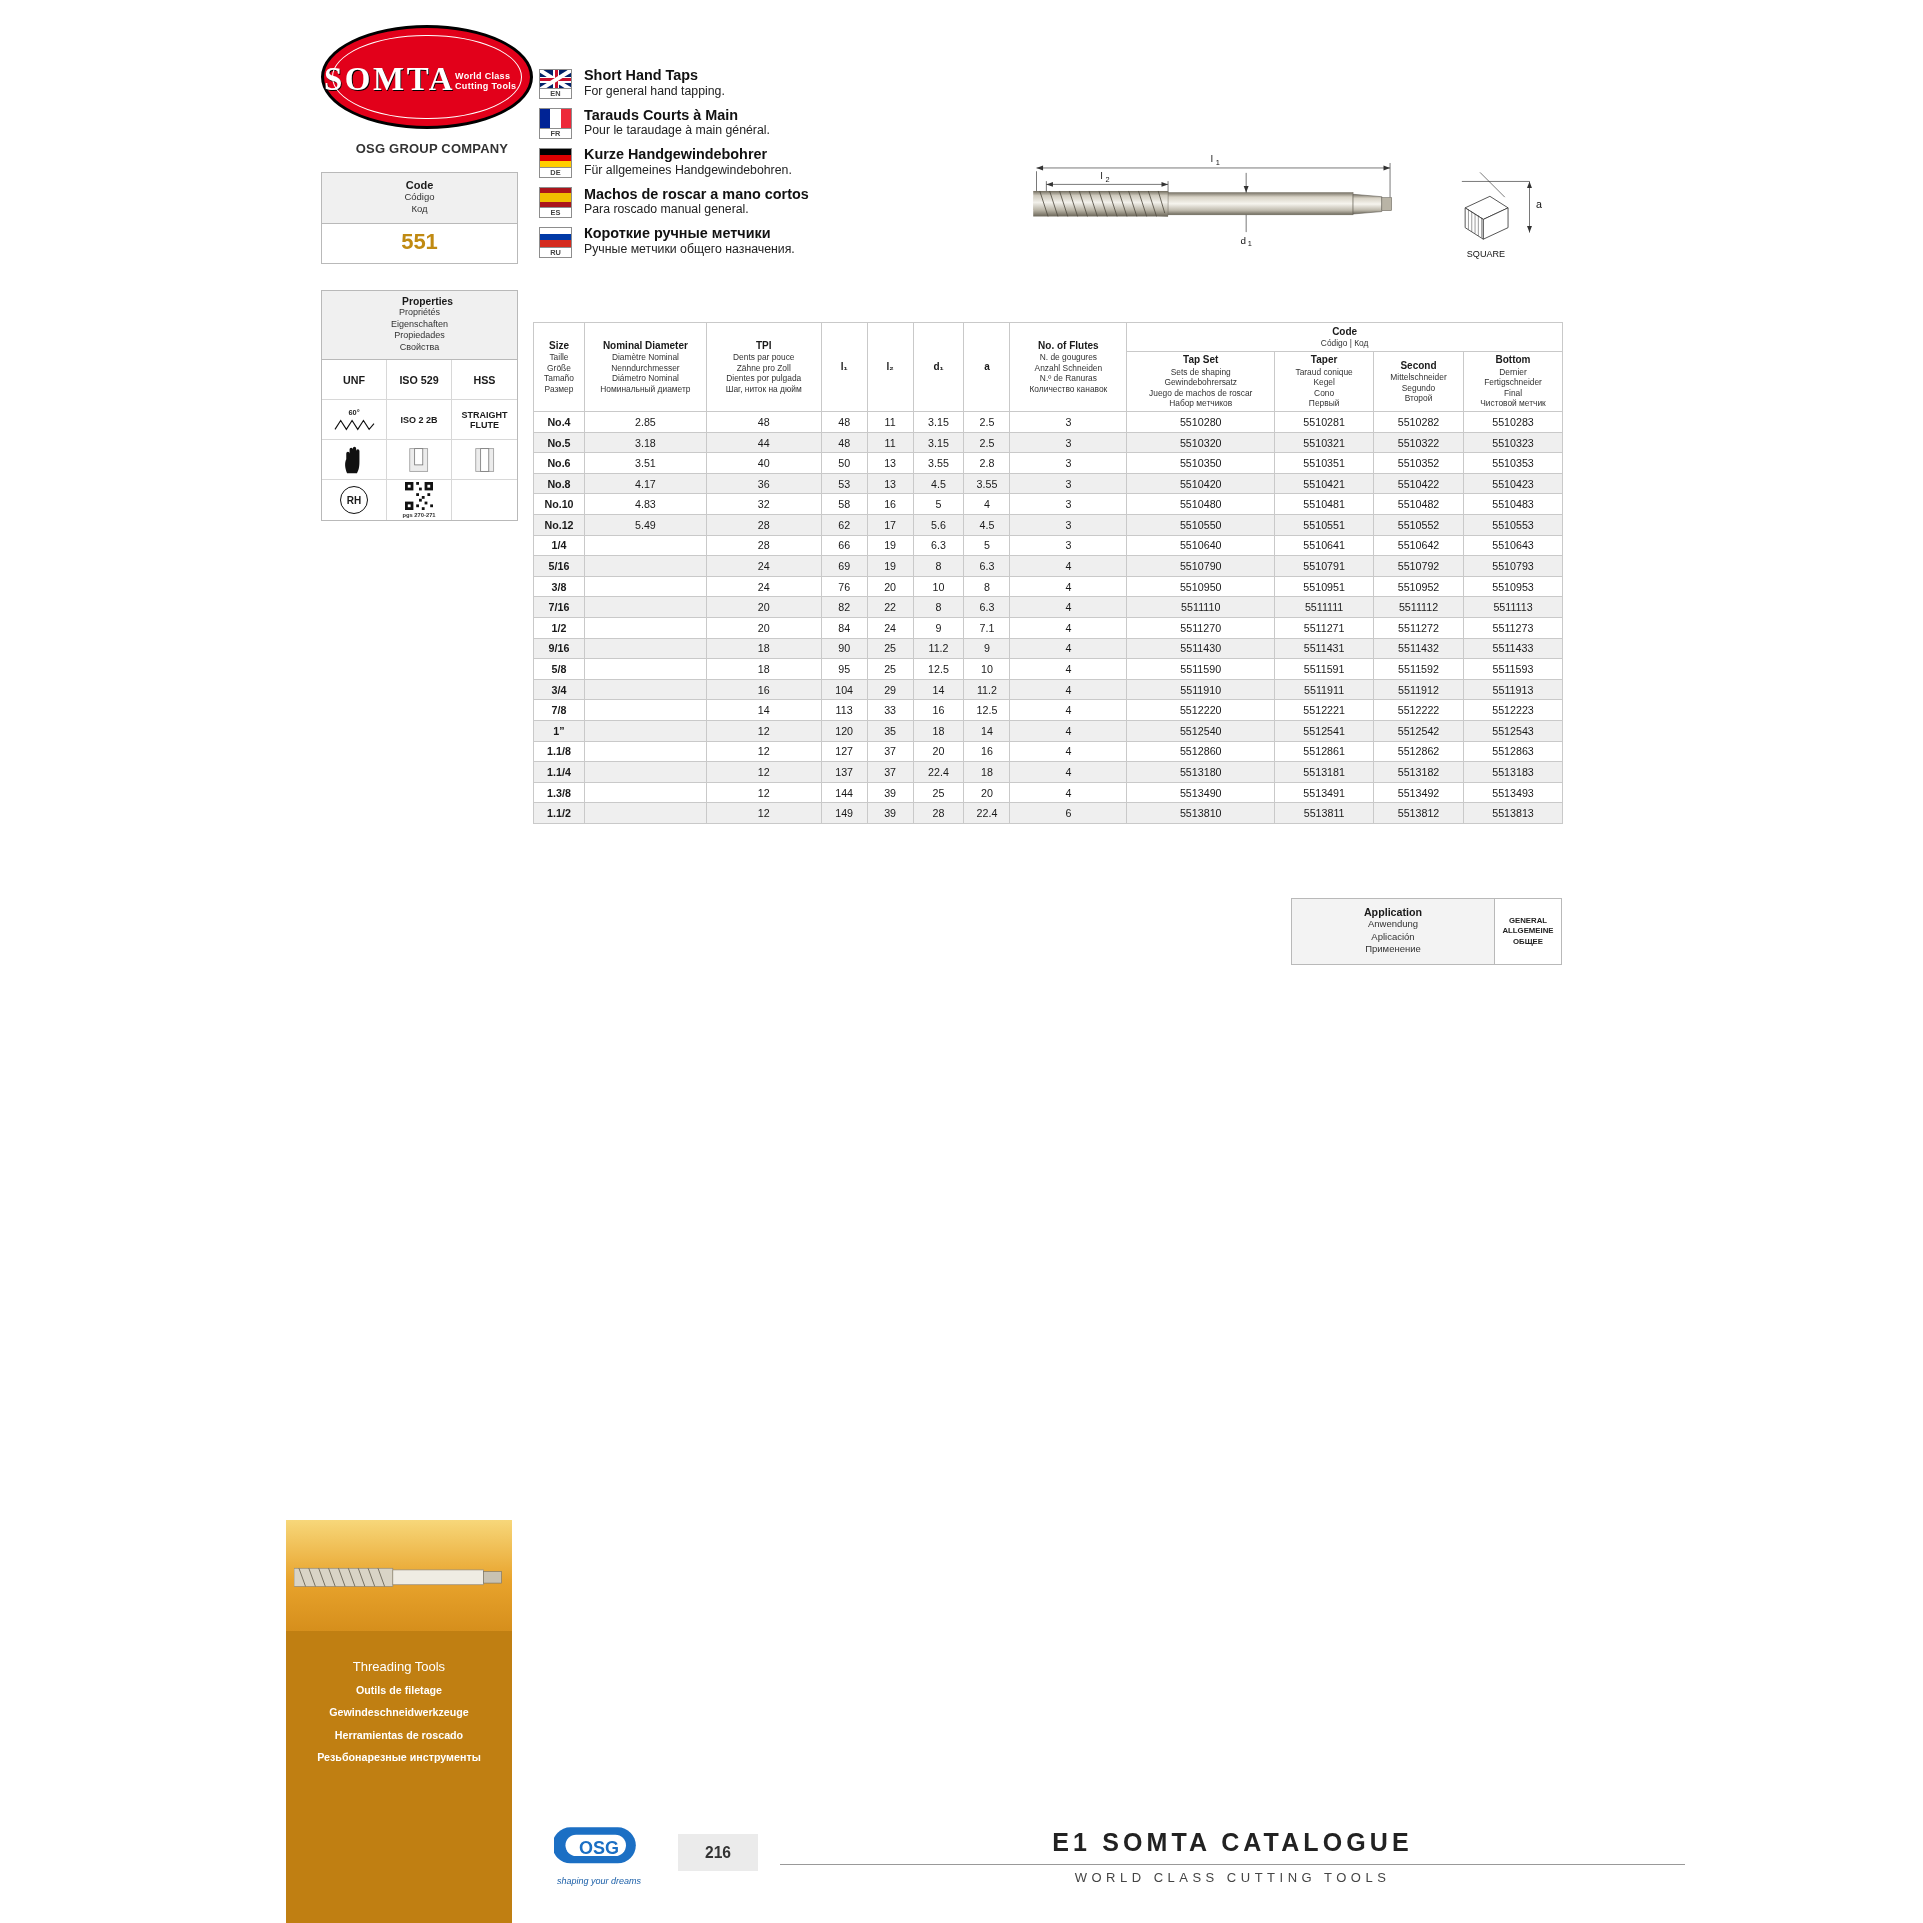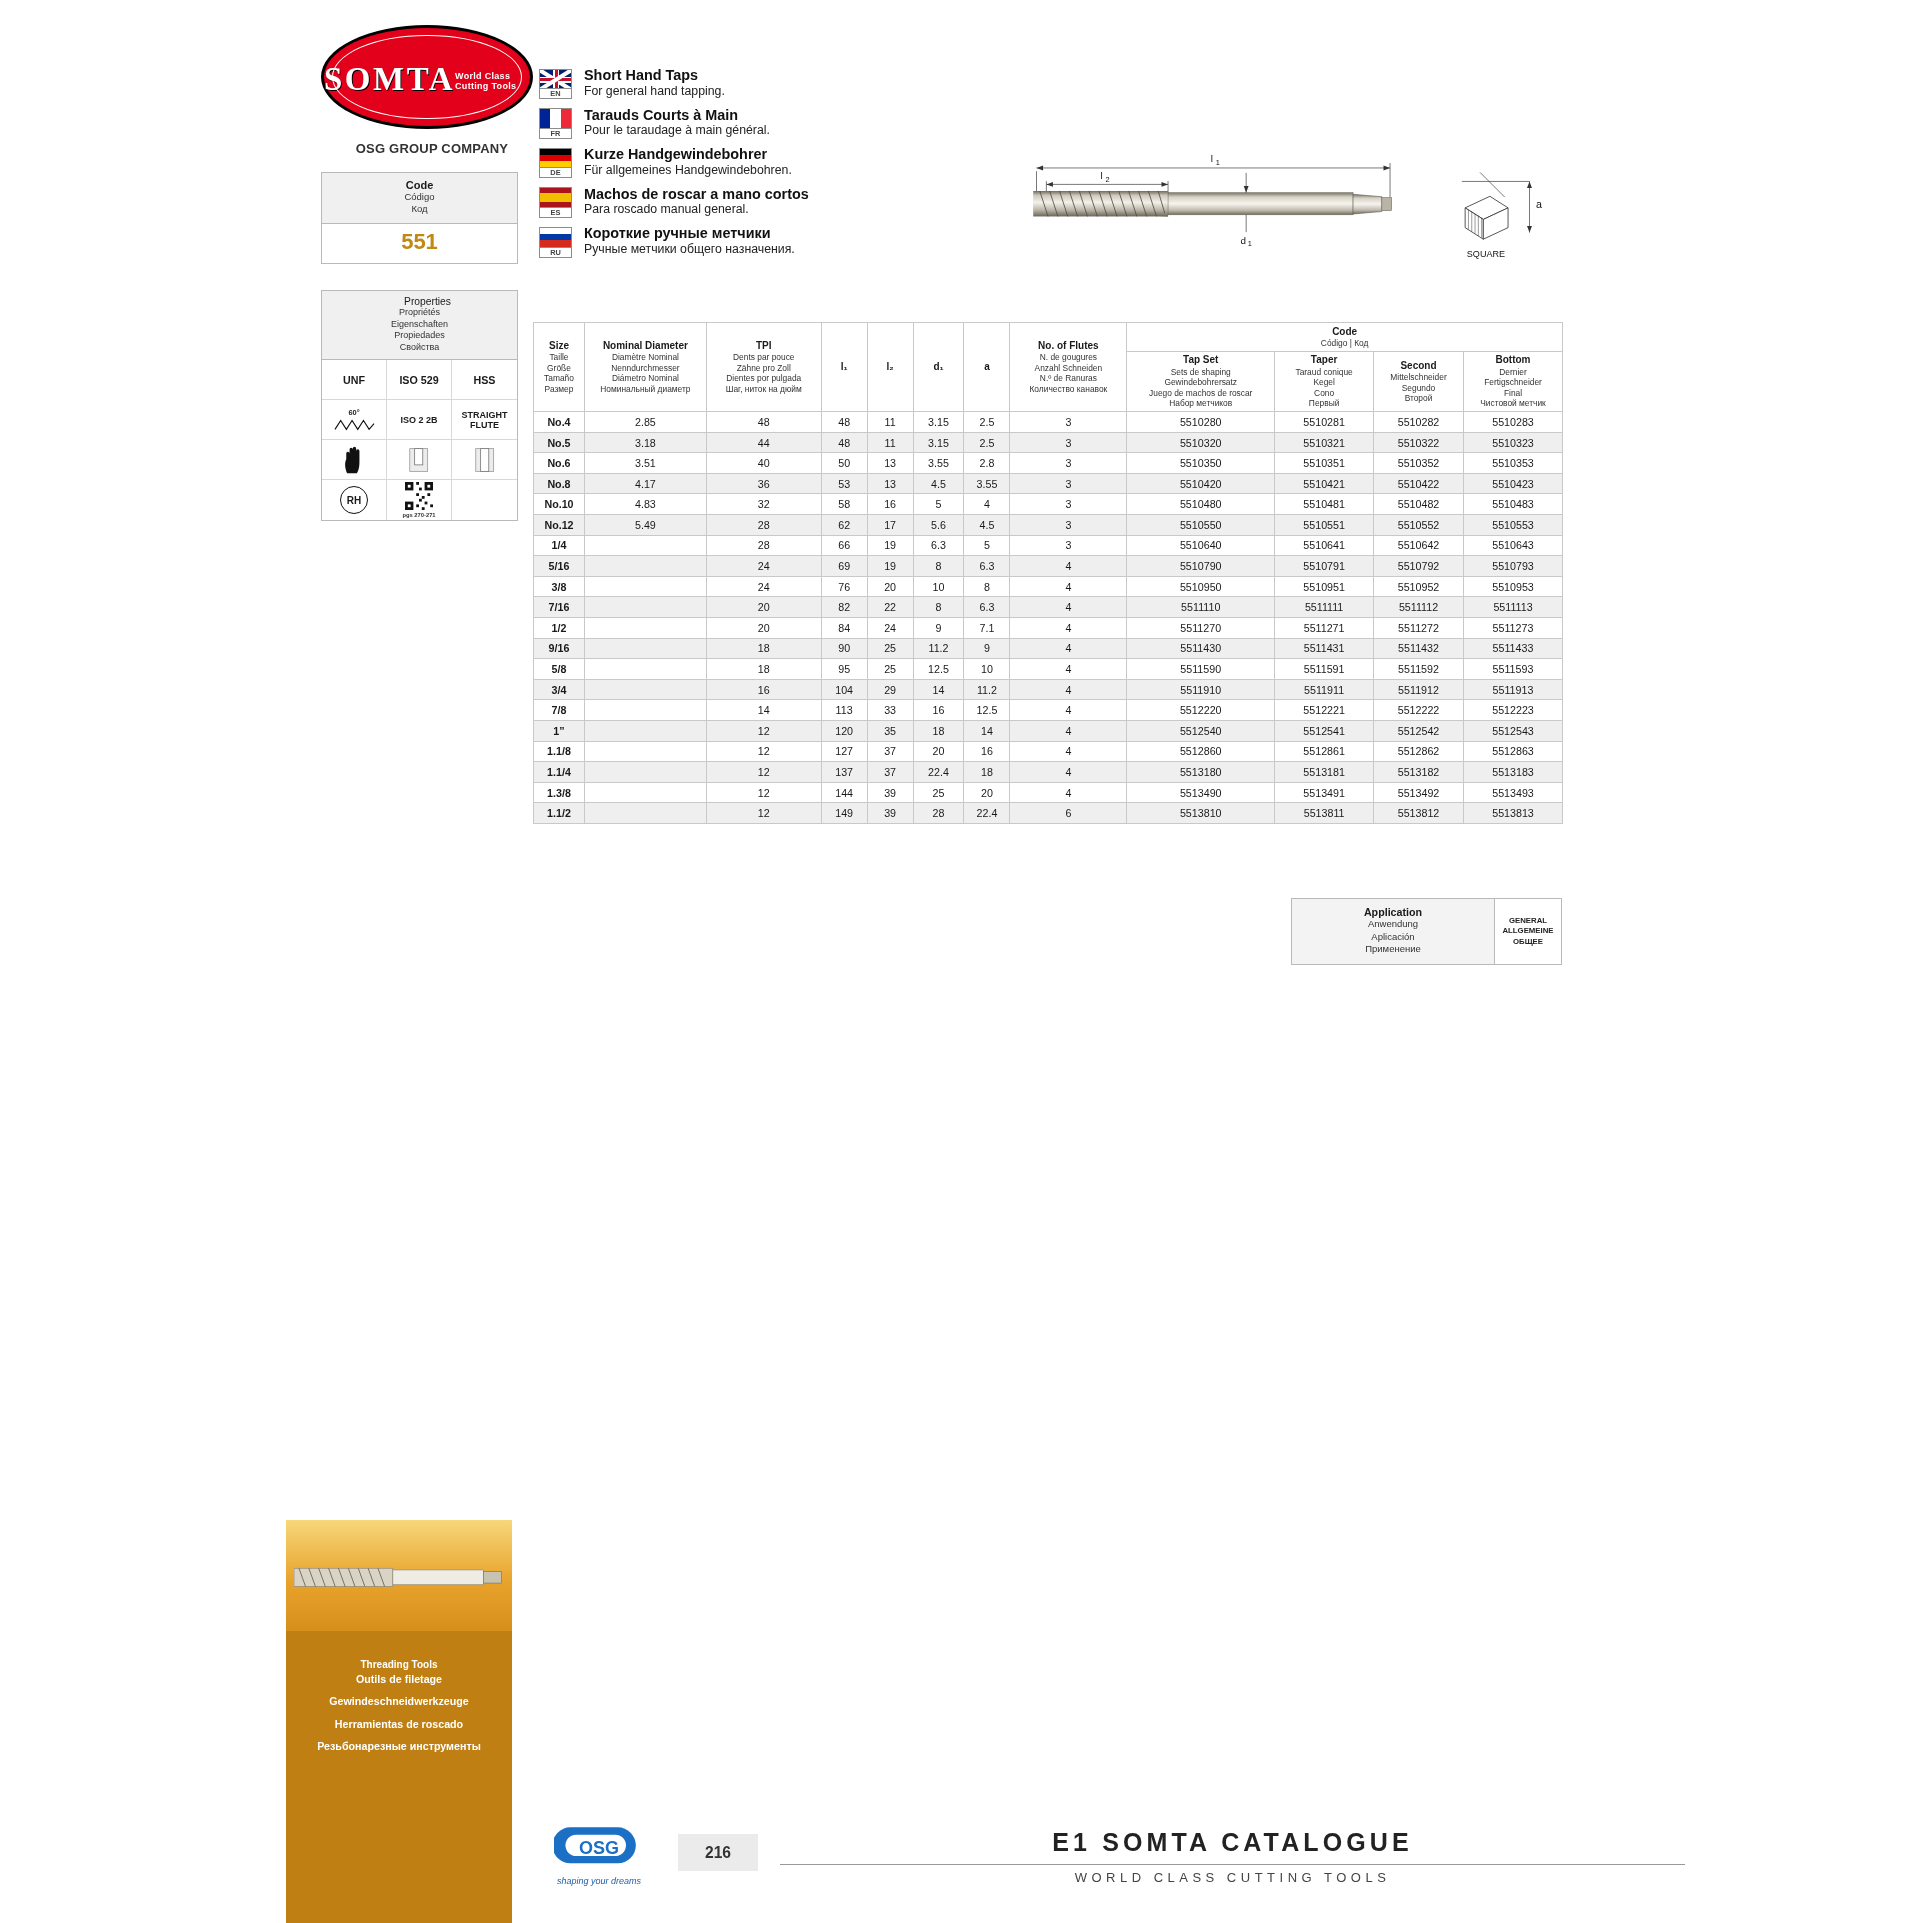--- a/index.html
+++ b/index.html
@@ -60,21 +60,21 @@
   }
 
   
   .props {
     margin-top:26px; width:197px; border:0.8px solid #b9b9b9; background:#fff;
   }
   .props .p-head {
     background:#f0f0f0; border-bottom:0.8px solid #b9b9b9; text-align:center;
     padding:5px 0 5.8px;
   }
-  .props .p-head .h1 { font-size:10.3px; font-weight:normal;margin-left:16px; }
+  .props .p-head .h1 { font-size:10.3px; font-weight:bold;margin-left:16px; }
   .props .p-head .hx { font-size:9px; color:#333; line-height:1.3; }
   .props .row { display:flex; }
   .props .cell {
     flex:1 1 33.33%; border-right:0.8px solid #d8d8d8; border-bottom:0.8px solid #d8d8d8;
     height:40px; display:flex; align-items:center; justify-content:center;
     text-align:center; font-size:10.7px; font-weight:bold; line-height:1.15;
   }
   .props .row:last-child .cell { border-bottom:none; }
   .props .cell:last-child { border-right:none; }
   .props .cell.sm { font-size:9px; font-weight:bold; }
@@ -148,21 +148,21 @@
     height:111px;
     background: linear-gradient(180deg,#f7d77a 0%, #e8a32c 55%, #d68f1c 100%);
     position:relative; overflow:hidden;
   }
   #side-tab .img .tool {
     position:absolute; left:8.2px; top:35px; width:210px; height:43px;
   }
   #side-tab .labels {
     background:#c07f12; height:293px; padding:28px 8.2px 0; text-align:center; color:#fff;
   }
-  #side-tab .labels .l0 { font-size:10px; font-weight:bold; margin-bottom:3px; }
+  #side-tab .labels .l0 { font-size:13px; font-weight:normal; margin-bottom:10px; }
   #side-tab .labels .lx { font-size:10.7px; font-weight:bold; margin-bottom:9px; line-height:1.25; }
 
   
   #footer { position:absolute; left:533px; top:1824px; width:1398px; height:90px; }
   #osg-footer-logo { position:absolute; left:0; top:0; width:132px; text-align:center; }
   #osg-footer-logo .sub { font-size:9px; color:#1b5fa8; font-style:italic; margin-top:3.3px; }
   #page-num {
     position:absolute; left:145px; top:10px; width:80px; height:37px;
     background:#ebebeb; display:flex; align-items:center; justify-content:center;
     font-size:15.6px; font-weight:bold; color:#333;

